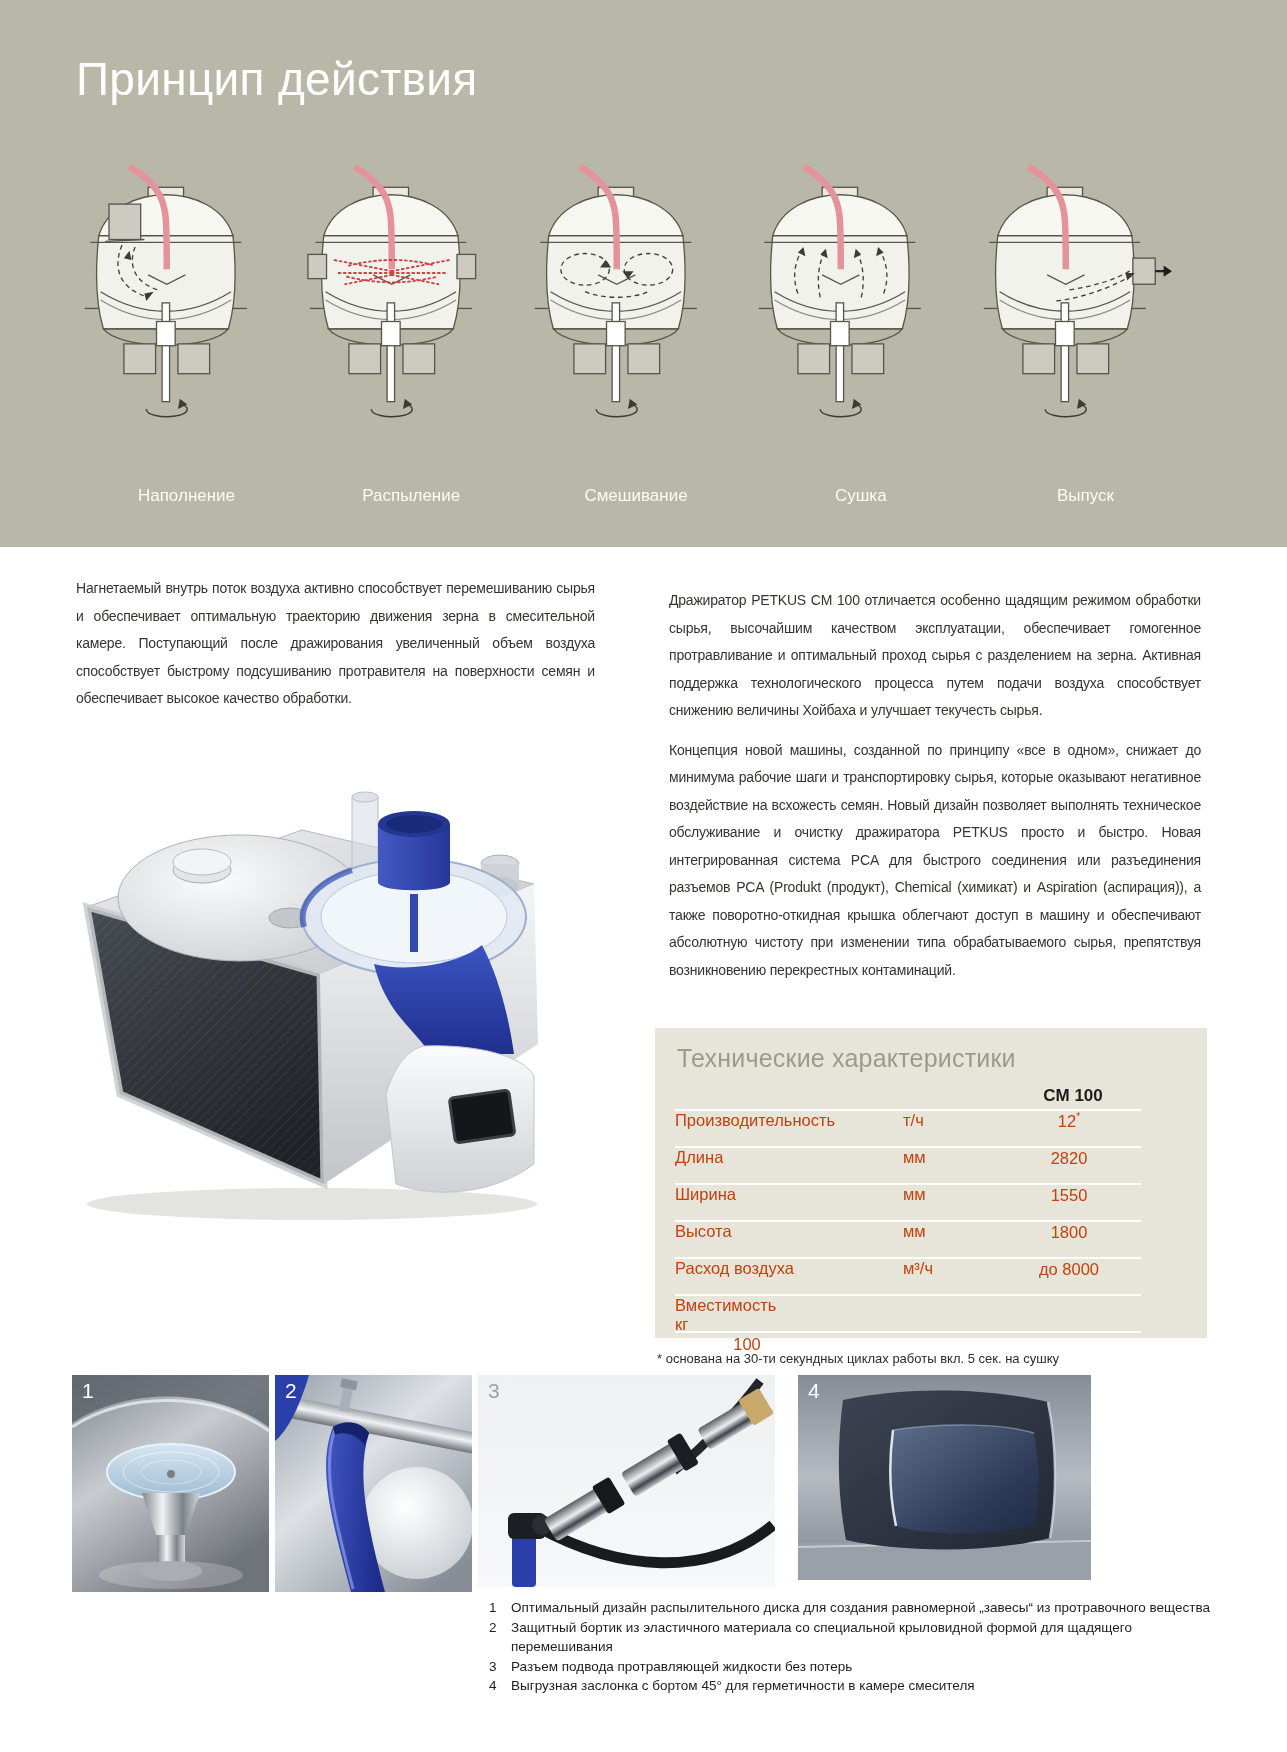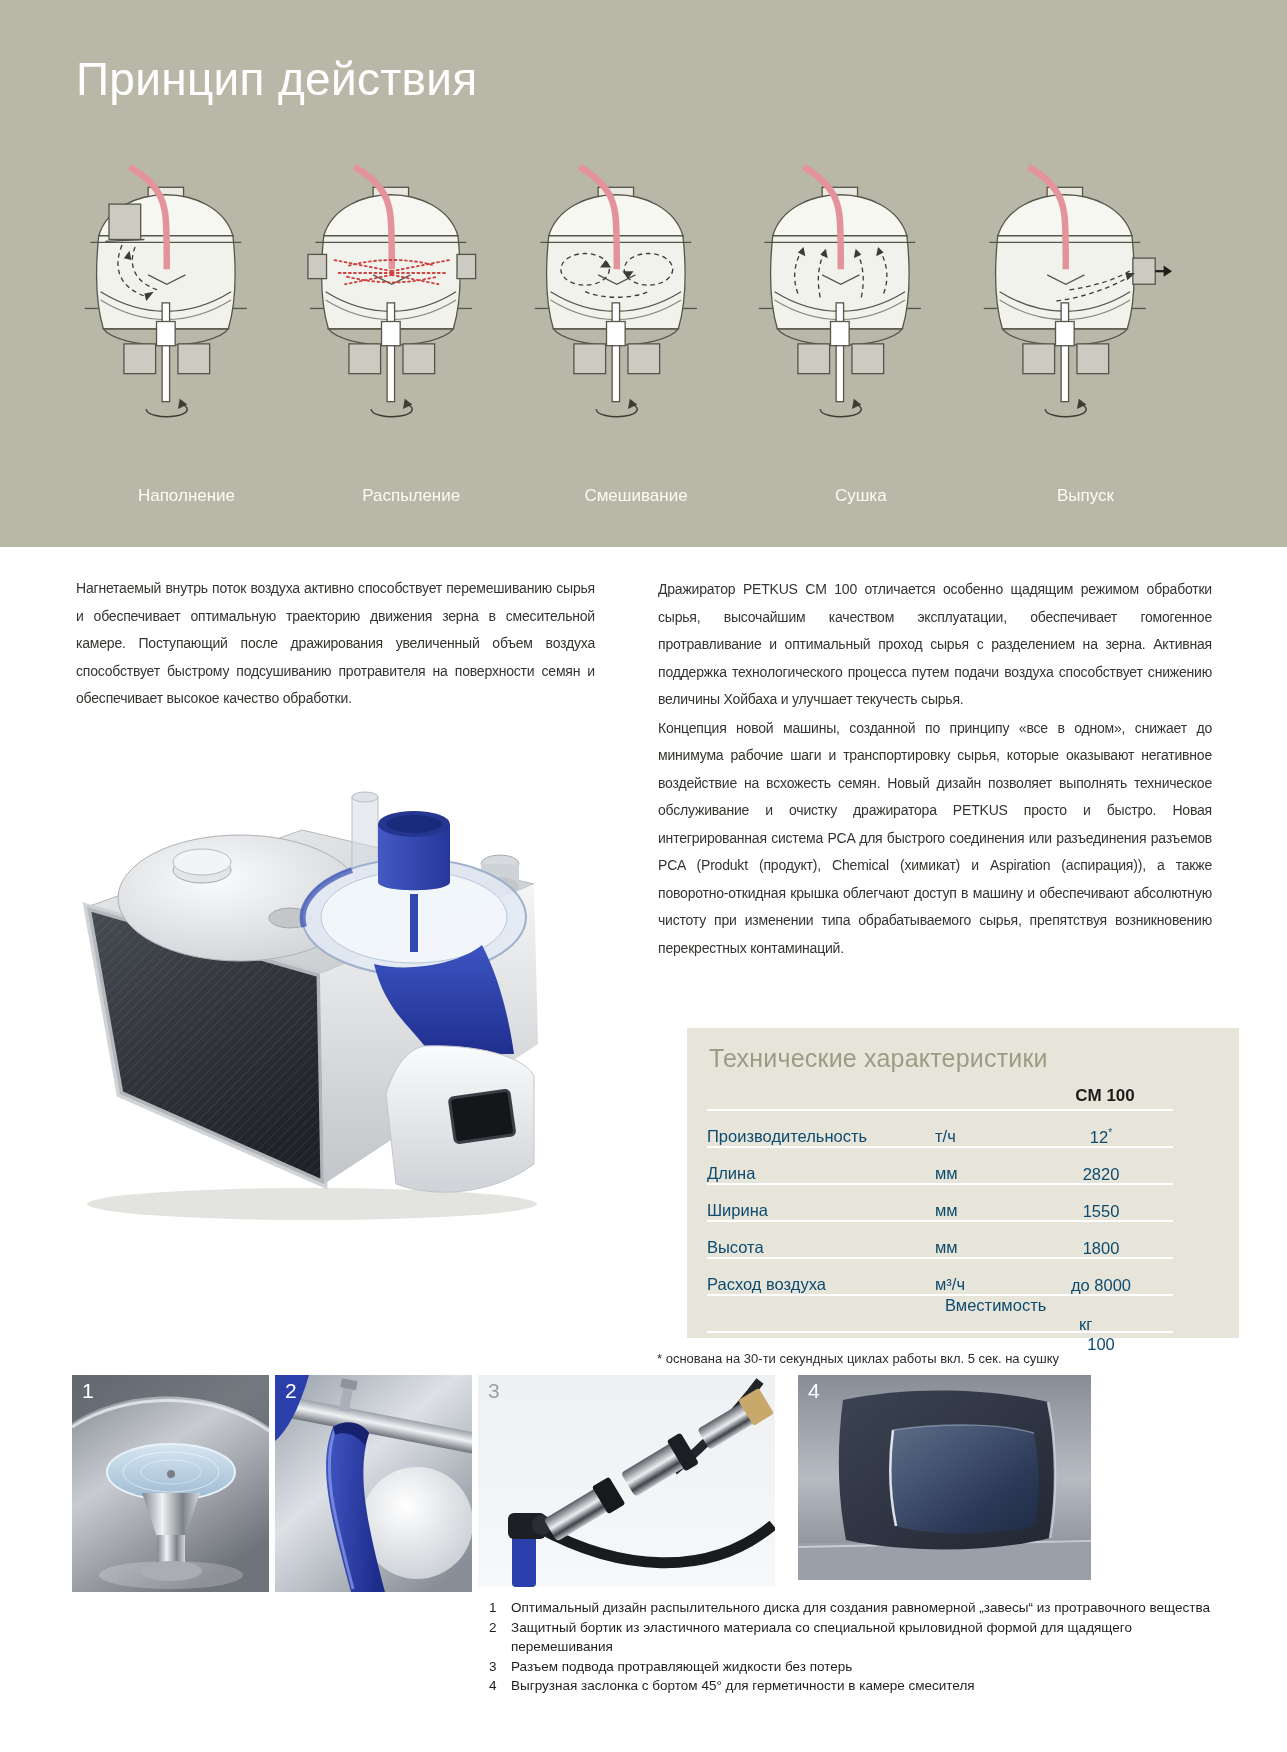--- a/index.html
+++ b/index.html
@@ -11,29 +11,29 @@
   .page-title { position:absolute; left:76px; top:52px; font-size:46px; color:#ffffff; letter-spacing:0.3px; font-weight:400; }
 
   .diagrams { position:absolute; left:68px; top:146px; width:1104px; display:flex; justify-content:space-between; }
   .diagram { width:205px; height:310px; }
   .stage-captions { position:absolute; left:84px; top:486px; width:1104px; display:flex; justify-content:space-between; }
   .stage-caption { width:205px; text-align:center; color:#fbfbf4; font-size:17px; }
 
   .body-col { position:absolute; font-size:14px; line-height:27.5px; text-align:justify; color:#343430; letter-spacing:-0.2px; }
   .col-left  { left:76px;  top:575px; width:519px; }
   .col-right { left:657px; top:575px; width:556px; }
-  .col-right .para { margin:1px; }
+  .col-right .para { margin:12px; }
 
   .machine-wrap { position:absolute; left:52px; top:712px; width:510px; height:520px; }
 
-  .specs { position:absolute; left:655px; top:1028px; width:552px; height:310px; background:#e7e5da;margin-left:32px; }
+  .specs { position:absolute; left:655px; top:1028px; width:552px; height:310px; background:#e7e5da; }
   .specs-title { position:absolute; left:22px; top:16px; font-size:25px; color:#9c9c86; letter-spacing:0.2px; }
   .specs-model { position:absolute; left:340px; top:58px; width:156px; text-align:center; font-weight:bold; font-size:17px; color:#1c1c1a; }
   .specs-rows { position:absolute; left:20px; top:81px; width:466px; }
-  .spec-row { display:flex; align-items:flex-end; height:35px; border-top:2px solid #ffffff; font-size:16.5px; color:#0c4a6e; }
+  .spec-row { display:flex; align-items:flex-start; height:35px; border-top:2px solid #ffffff; font-size:16.5px; color:#c2410c; }
   .spec-row.last { border-bottom:2px solid #ffffff;flex-direction:column; }
   .spec-name { width:228px; }
   .spec-unit { width:94px; }
   .spec-value { width:144px; text-align:center; }
   .spec-value sup { font-size:10px; }
   .footnote { position:absolute; left:657px; top:1351px; font-size:13px; color:#2c2c28; }
 
   .photo { position:absolute; top:1375px; overflow:hidden; }
   .photo svg { display:block; }
   .photo-number { position:absolute; left:10px; top:4px; font-size:21px; color:#ffffff; font-weight:400; }

